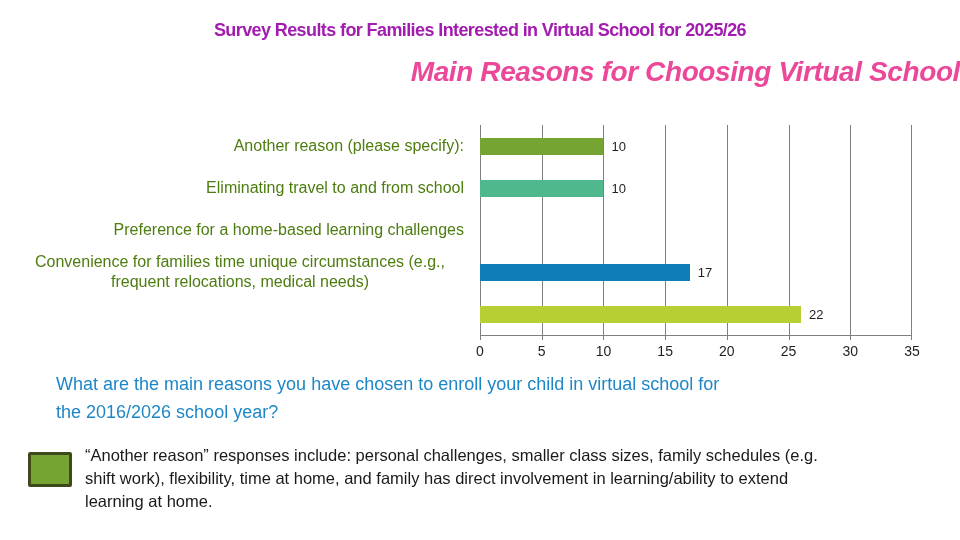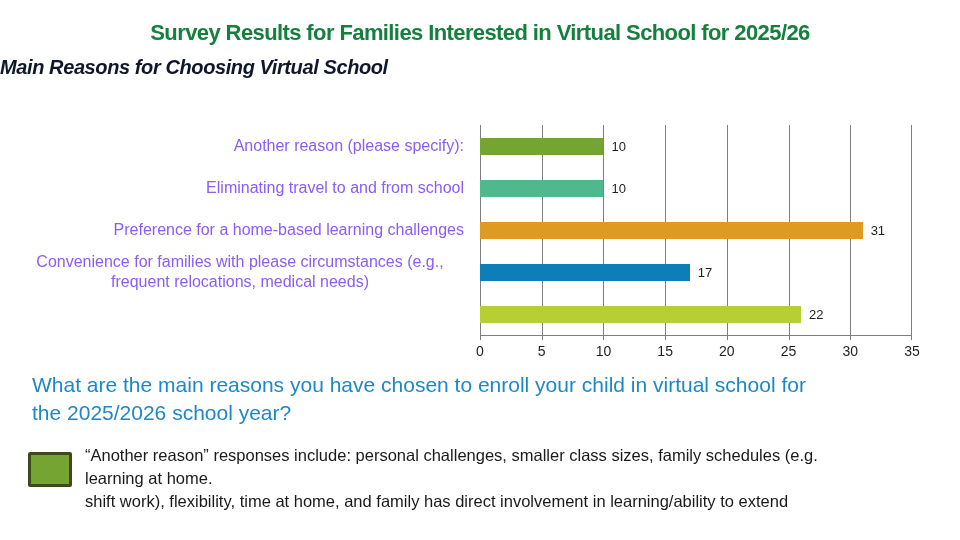--- a/index.html
+++ b/index.html
@@ -1,48 +1,48 @@
 <!DOCTYPE html>
 <html><head>
 <meta charset="utf-8">
 <style>
   html,body{margin:0;padding:0;background:#fff;}
   body{font-family:"Liberation Sans","DejaVu Sans",sans-serif;}
   .slide{position:relative;width:960px;height:540px;background:#ffffff;overflow:hidden;}
 
   .title{position:absolute;left:0;top:20px;width:100%;text-align:center;
-         font-size:22px;font-weight:700;letter-spacing:-0.6px;color:#15803d;}
-  .subtitle{position:absolute;left:0;top:56px;width:100%;text-align:left;
-         font-size:20px;font-weight:700;font-style:italic;letter-spacing:-0.4px;color:#0f172a;}
+         font-size:18px;font-weight:700;letter-spacing:-0.6px;color:#a21caf;}
+  .subtitle{position:absolute;left:0;top:56px;width:100%;text-align:right;
+         font-size:28px;font-weight:700;font-style:italic;letter-spacing:-0.4px;color:#ec4899;}
 
   
   .cat-axis{position:absolute;left:16px;top:125px;width:448px;height:210px;}
   .cat-row{position:absolute;left:0;width:100%;height:42px;display:flex;align-items:center;}
-  .cat-row > span{display:block;width:100%;text-align:right;font-size:16px;line-height:20px;color:#8b5cf6;}
+  .cat-row > span{display:block;width:100%;text-align:right;font-size:16px;line-height:20px;color:#4d7c0f;}
   .cat-row.center > span{text-align:center;}
   .r0{top:0}.r1{top:42px}.r2{top:84px}.r3{top:126px}.r4{top:168px}
 
   
   .chart-plot{position:absolute;left:480px;top:125px;width:432px;height:210px;}
   .gridline{position:absolute;top:0;width:1px;height:215px;background:#7f7f7f;z-index:1;}
   .g0{left:0}.g1{left:14.2857%}.g2{left:28.5714%}.g3{left:42.8571%}
   .g4{left:57.1429%}.g5{left:71.4286%}.g6{left:85.7143%}.g7{left:calc(100% - 1px)}
   .x-axis-line{position:absolute;left:0;top:210px;width:100%;height:1px;background:#7f7f7f;z-index:1;}
 
   .bar-row{position:absolute;left:0;width:100%;height:42px;display:flex;align-items:center;z-index:2;}
   .bar{height:17px;flex:0 0 auto;}
   .bar-value{margin-left:8px;font-size:13px;color:#1f1f1f;white-space:nowrap;}
 
   .x-ticks{position:absolute;left:480px;top:343px;width:432px;height:18px;}
   .x-tick{position:absolute;transform:translateX(-50%);font-size:14px;color:#1f1f1f;}
   .t0{left:0}.t1{left:14.2857%}.t2{left:28.5714%}.t3{left:42.8571%}
   .t4{left:57.1429%}.t5{left:71.4286%}.t6{left:85.7143%}.t7{left:100%}
 
-  .question{position:absolute;left:32px;top:371px;width:905px;
-            font-size:21px;line-height:27.5px;}
+  .question{position:absolute;left:56px;top:371px;width:905px;
+            font-size:18px;line-height:27.5px;}
 
   .note-swatch{position:absolute;left:28px;top:452px;width:38px;height:29px;
                border:3px solid #3f4a1c;border-radius:2px;background:#76a433;}
   .note-text{position:absolute;left:85px;top:444px;width:860px;
              font-size:16.5px;line-height:23px;color:#1a1a1a;}
 </style>
 </head>
 <body>
 
 <div class="slide">
@@ -56,21 +56,21 @@
       <div class="cat-row r0">
           <span>Another reason (please specify):</span>
         </div>
       <div class="cat-row r1">
           <span>Eliminating travel to and from school</span>
         </div>
       <div class="cat-row r2">
           <span>Preference for a home-based learning challenges</span>
         </div>
       <div class="cat-row r3 center">
-          <span>Convenience for families with please circumstances (e.g., frequent relocations, medical needs)</span>
+          <span>Convenience for families time unique circumstances (e.g., frequent relocations, medical needs)</span>
         </div>
     </div>
 
     <div class="chart-plot">
       <div class="gridline g0"></div>
       <div class="gridline g1"></div>
       <div class="gridline g2"></div>
       <div class="gridline g3"></div>
       <div class="gridline g4"></div>
       <div class="gridline g5"></div>
@@ -78,24 +78,20 @@
       <div class="gridline g7"></div>
       <div class="x-axis-line"></div>
 
       <div class="bar-row r0">
         <div class="bar" style="width: 28.5714%; background: rgb(118, 164, 51);"></div>
         <span class="bar-value">10</span>
       </div>
       <div class="bar-row r1">
         <div class="bar" style="width: 28.5714%; background: rgb(79, 185, 141);"></div>
         <span class="bar-value">10</span>
-      </div>
-      <div class="bar-row r2">
-        <div class="bar" style="width: 88.5714%; background: rgb(222, 154, 33);"></div>
-        <span class="bar-value">31</span>
       </div>
       <div class="bar-row r3">
         <div class="bar" style="width: 48.5714%; background: rgb(14, 126, 185);"></div>
         <span class="bar-value">17</span>
       </div>
       <div class="bar-row r4">
         <div class="bar" style="width: 74.2857%; background: rgb(183, 207, 51);"></div>
         <span class="bar-value">22</span>
       </div>
     </div>
@@ -107,23 +103,23 @@
       <span class="x-tick t3">15</span>
       <span class="x-tick t4">20</span>
       <span class="x-tick t5">25</span>
       <span class="x-tick t6">30</span>
       <span class="x-tick t7">35</span>
     </div>
   </div>
 
   <div class="question" style="color: rgb(30, 135, 199);">
     <div>What are the main reasons you have chosen to enroll your child in virtual school for</div>
-    <div>the 2025/2026 school year?</div>
+    <div>the 2016/2026 school year?</div>
   </div>
 
   <div class="note-swatch" style="background: rgb(118, 164, 51); border-color: rgb(63, 74, 28);"></div>
   <div class="note-text">
     <div>“Another reason” responses include: personal challenges, smaller class sizes, family schedules (e.g.</div>
+    <div>shift work), flexibility, time at home, and family has direct involvement in learning/ability to extend</div>
     <div>learning at home.</div>
-    <div>shift work), flexibility, time at home, and family has direct involvement in learning/ability to extend</div>
   </div>
 
 </div>
 
 </body></html>

